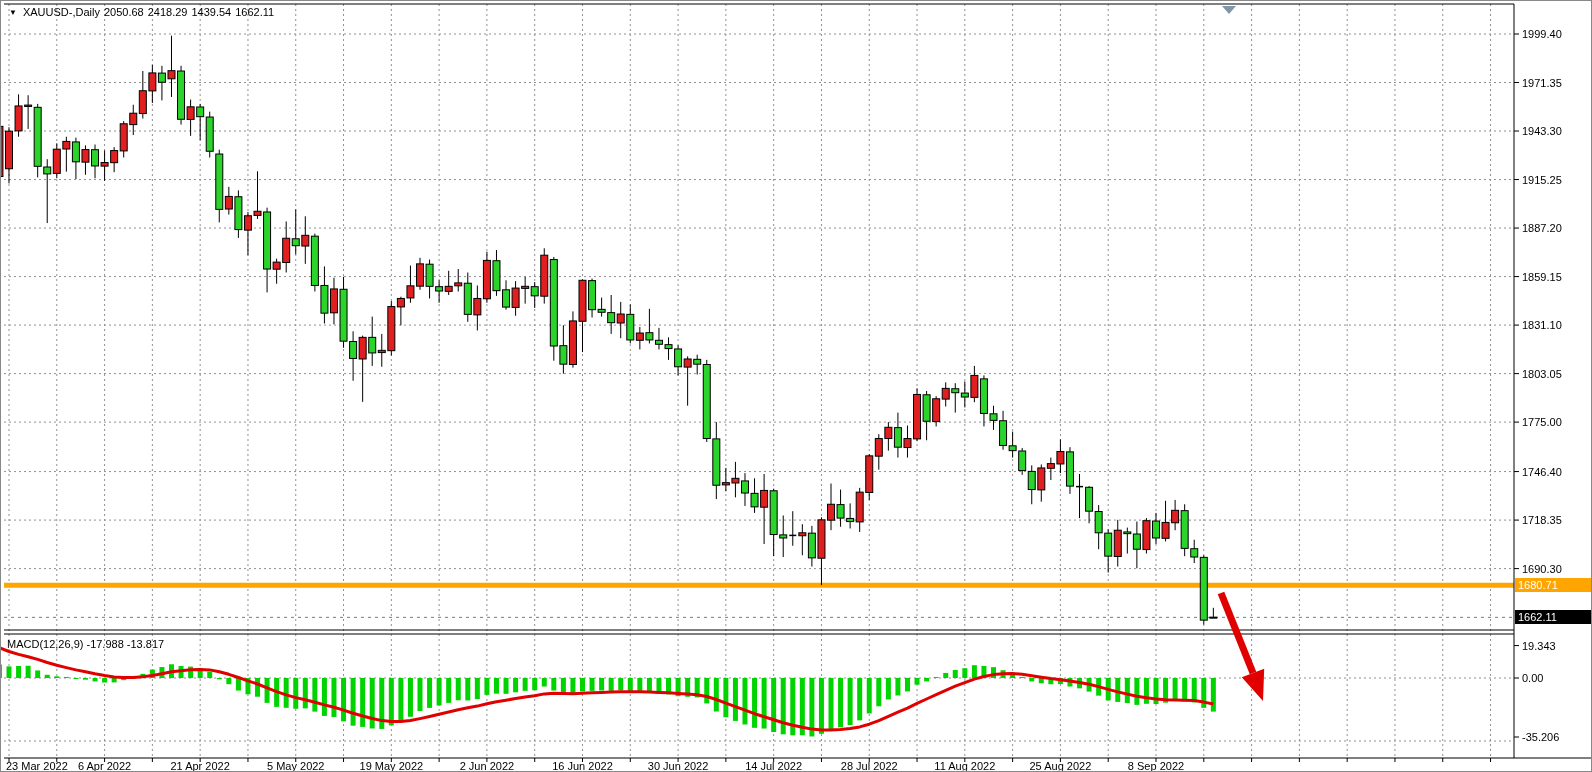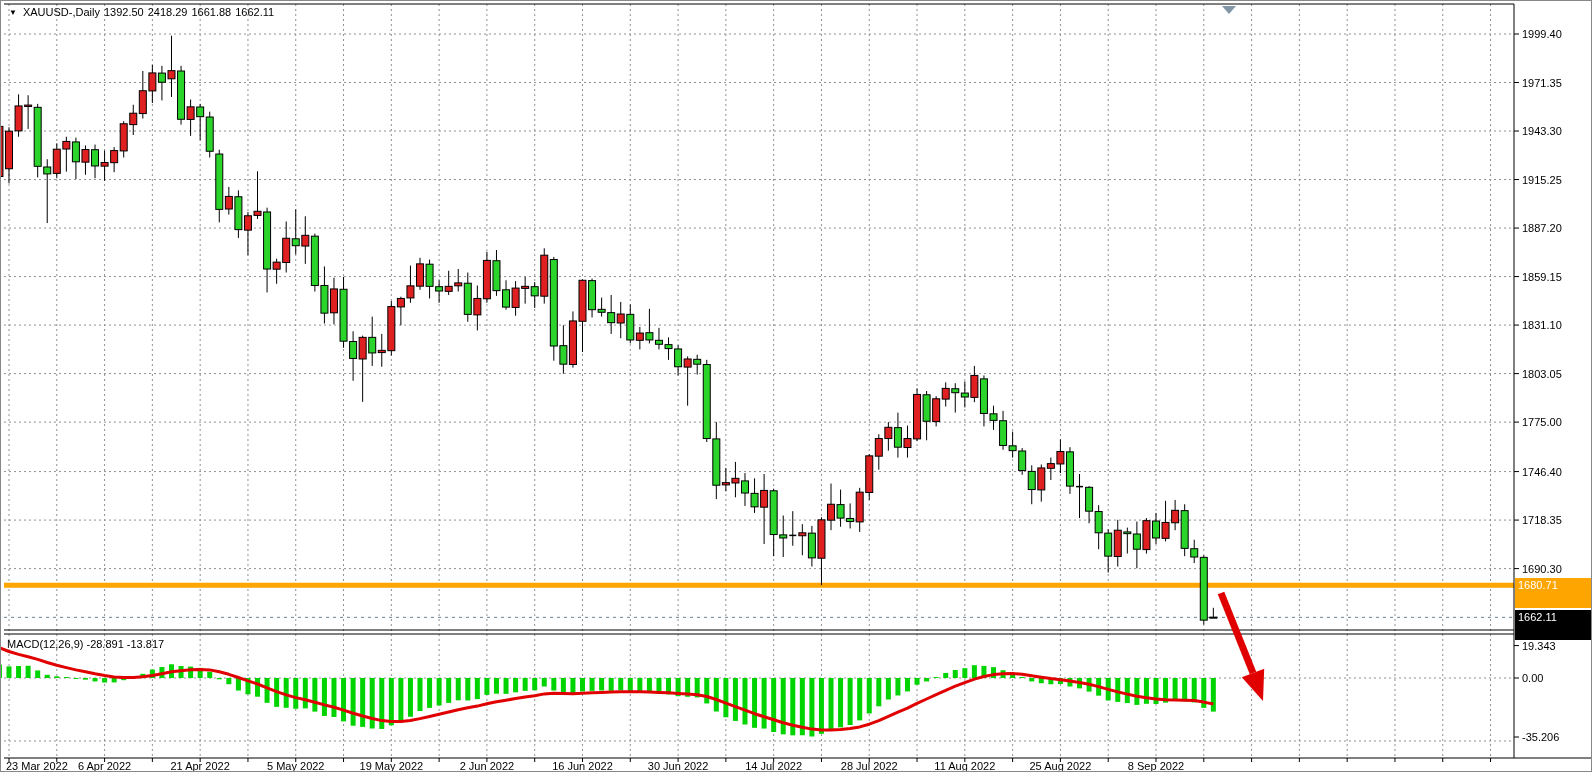--- a/index.html
+++ b/index.html
@@ -3,21 +3,21 @@
 <meta charset="utf-8">
 <style>
   html,body{margin:0;padding:0;background:#d4d0c8;font-family:"Liberation Sans","DejaVu Sans",sans-serif;}
   #win{position:relative;width:1592px;height:772px;background:#ffffff;border:1px solid #888;box-sizing:border-box;overflow:hidden;}
   #chart-svg{position:absolute;left:0;top:0;}
   .overlay{position:absolute;color:#000;font-size:11px;line-height:13px;white-space:pre;}
   #hdr{left:8px;top:5px;}
   #hdr .tri{font-size:8px;vertical-align:1px;margin-right:6px;cursor:pointer;}
   #hdr span{margin-right:4px;}
   #macd-lbl{left:6px;top:637px;}
-  .badge{position:absolute;left:1514px;width:76px;height:30px;font-size:11px;line-height:14px;color:#fff;padding-left:3px;box-sizing:border-box;}
+  .badge{position:absolute;left:1514px;width:76px;height:14px;font-size:11px;line-height:14px;color:#fff;padding-left:3px;box-sizing:border-box;}
   #badge-orange{top:577px;background:#FFA500;}
   #badge-black{top:609px;background:#000000;}
 </style>
 </head>
 <body>
 
 <div id="win">
   <svg id="chart-svg" width="1592" height="772">
       <g>
         <line x1="8" y1="3" x2="8" y2="757" stroke="#909090" stroke-width="1" stroke-dasharray="2 3"></line>
@@ -554,19 +554,19 @@
       </g>
       <g>
         <polygon points="1221,5 1235,5 1228,13" fill="#8296A6"></polygon>
       </g>
       <g>
         <line x1="1220" y1="592" x2="1252" y2="672" stroke="#E00000" stroke-width="7"></line>
         <polygon points="1262,700 1240.8,676.2 1263.2,667.8" fill="#E00000"></polygon>
       </g>
     </svg>
 
-  <div id="hdr" class="overlay"><span class="tri">▼</span><span>XAUUSD-,Daily</span><span>1392.50</span><span>2418.29</span><span>1661.88</span><span>1662.11</span></div>
+  <div id="hdr" class="overlay"><span class="tri">▼</span><span>XAUUSD-,Daily</span><span>2050.68</span><span>2418.29</span><span>1439.54</span><span>1662.11</span></div>
 
-  <div id="macd-lbl" class="overlay">MACD(12,26,9) -28.891 -13.817</div>
+  <div id="macd-lbl" class="overlay">MACD(12,26,9) -17.988 -13.817</div>
 
   <div id="badge-orange" class="badge">1680.71</div>
   <div id="badge-black" class="badge">1662.11</div>
 </div>
 
 </body></html>

